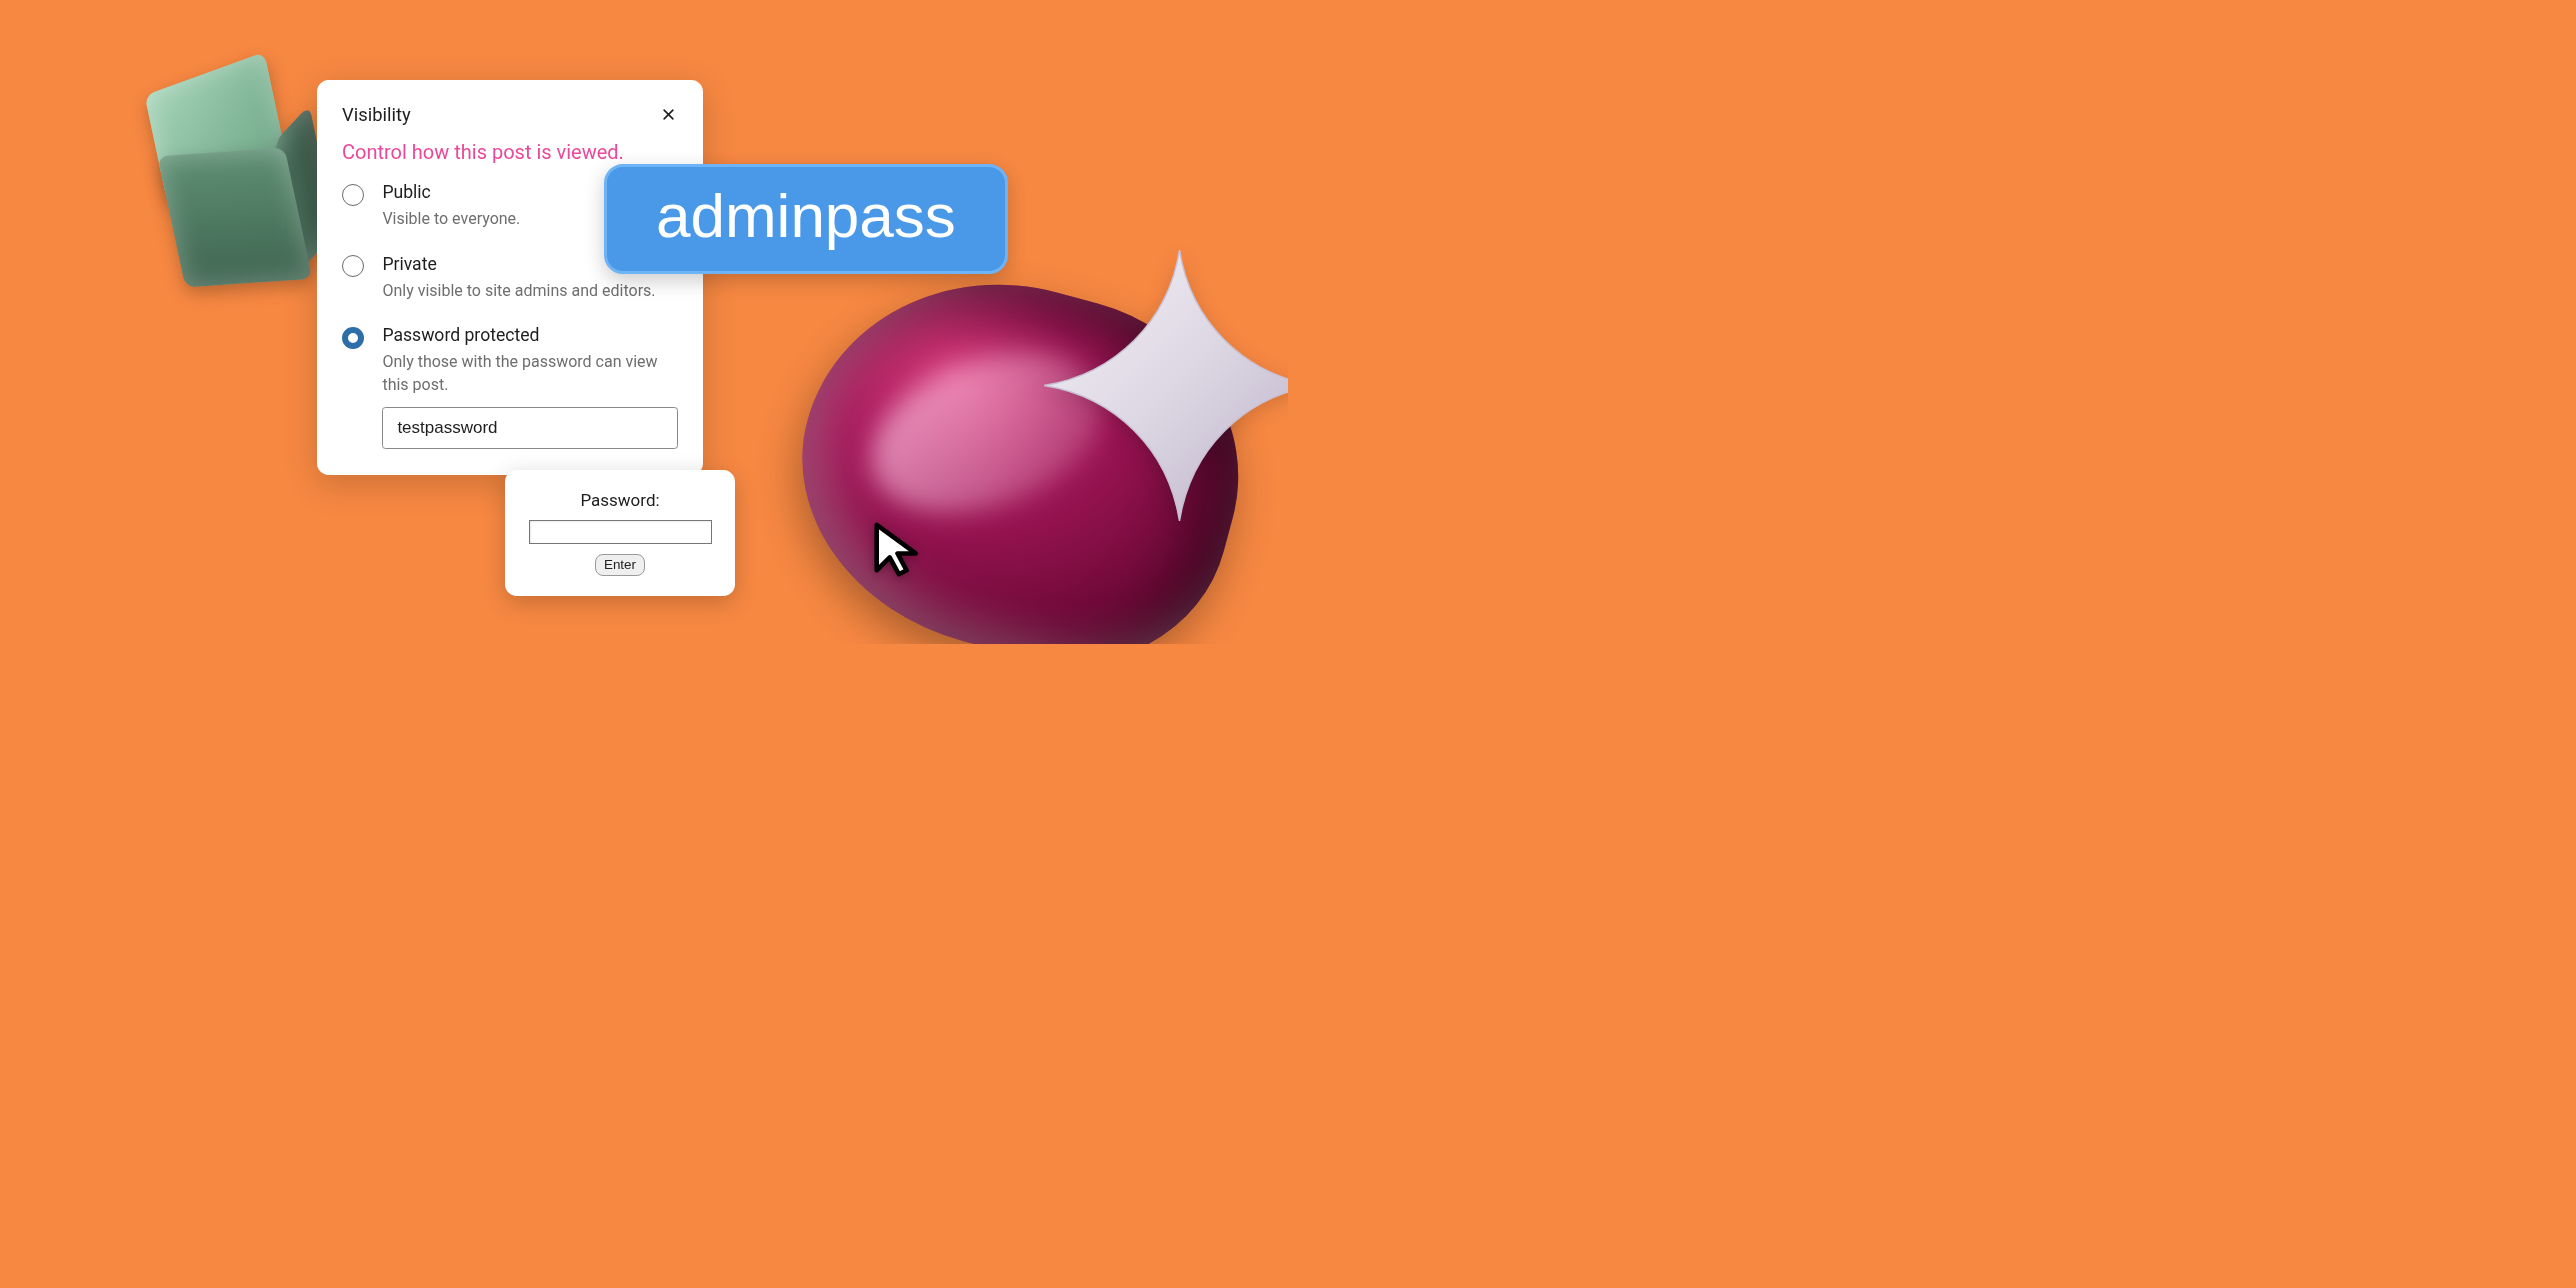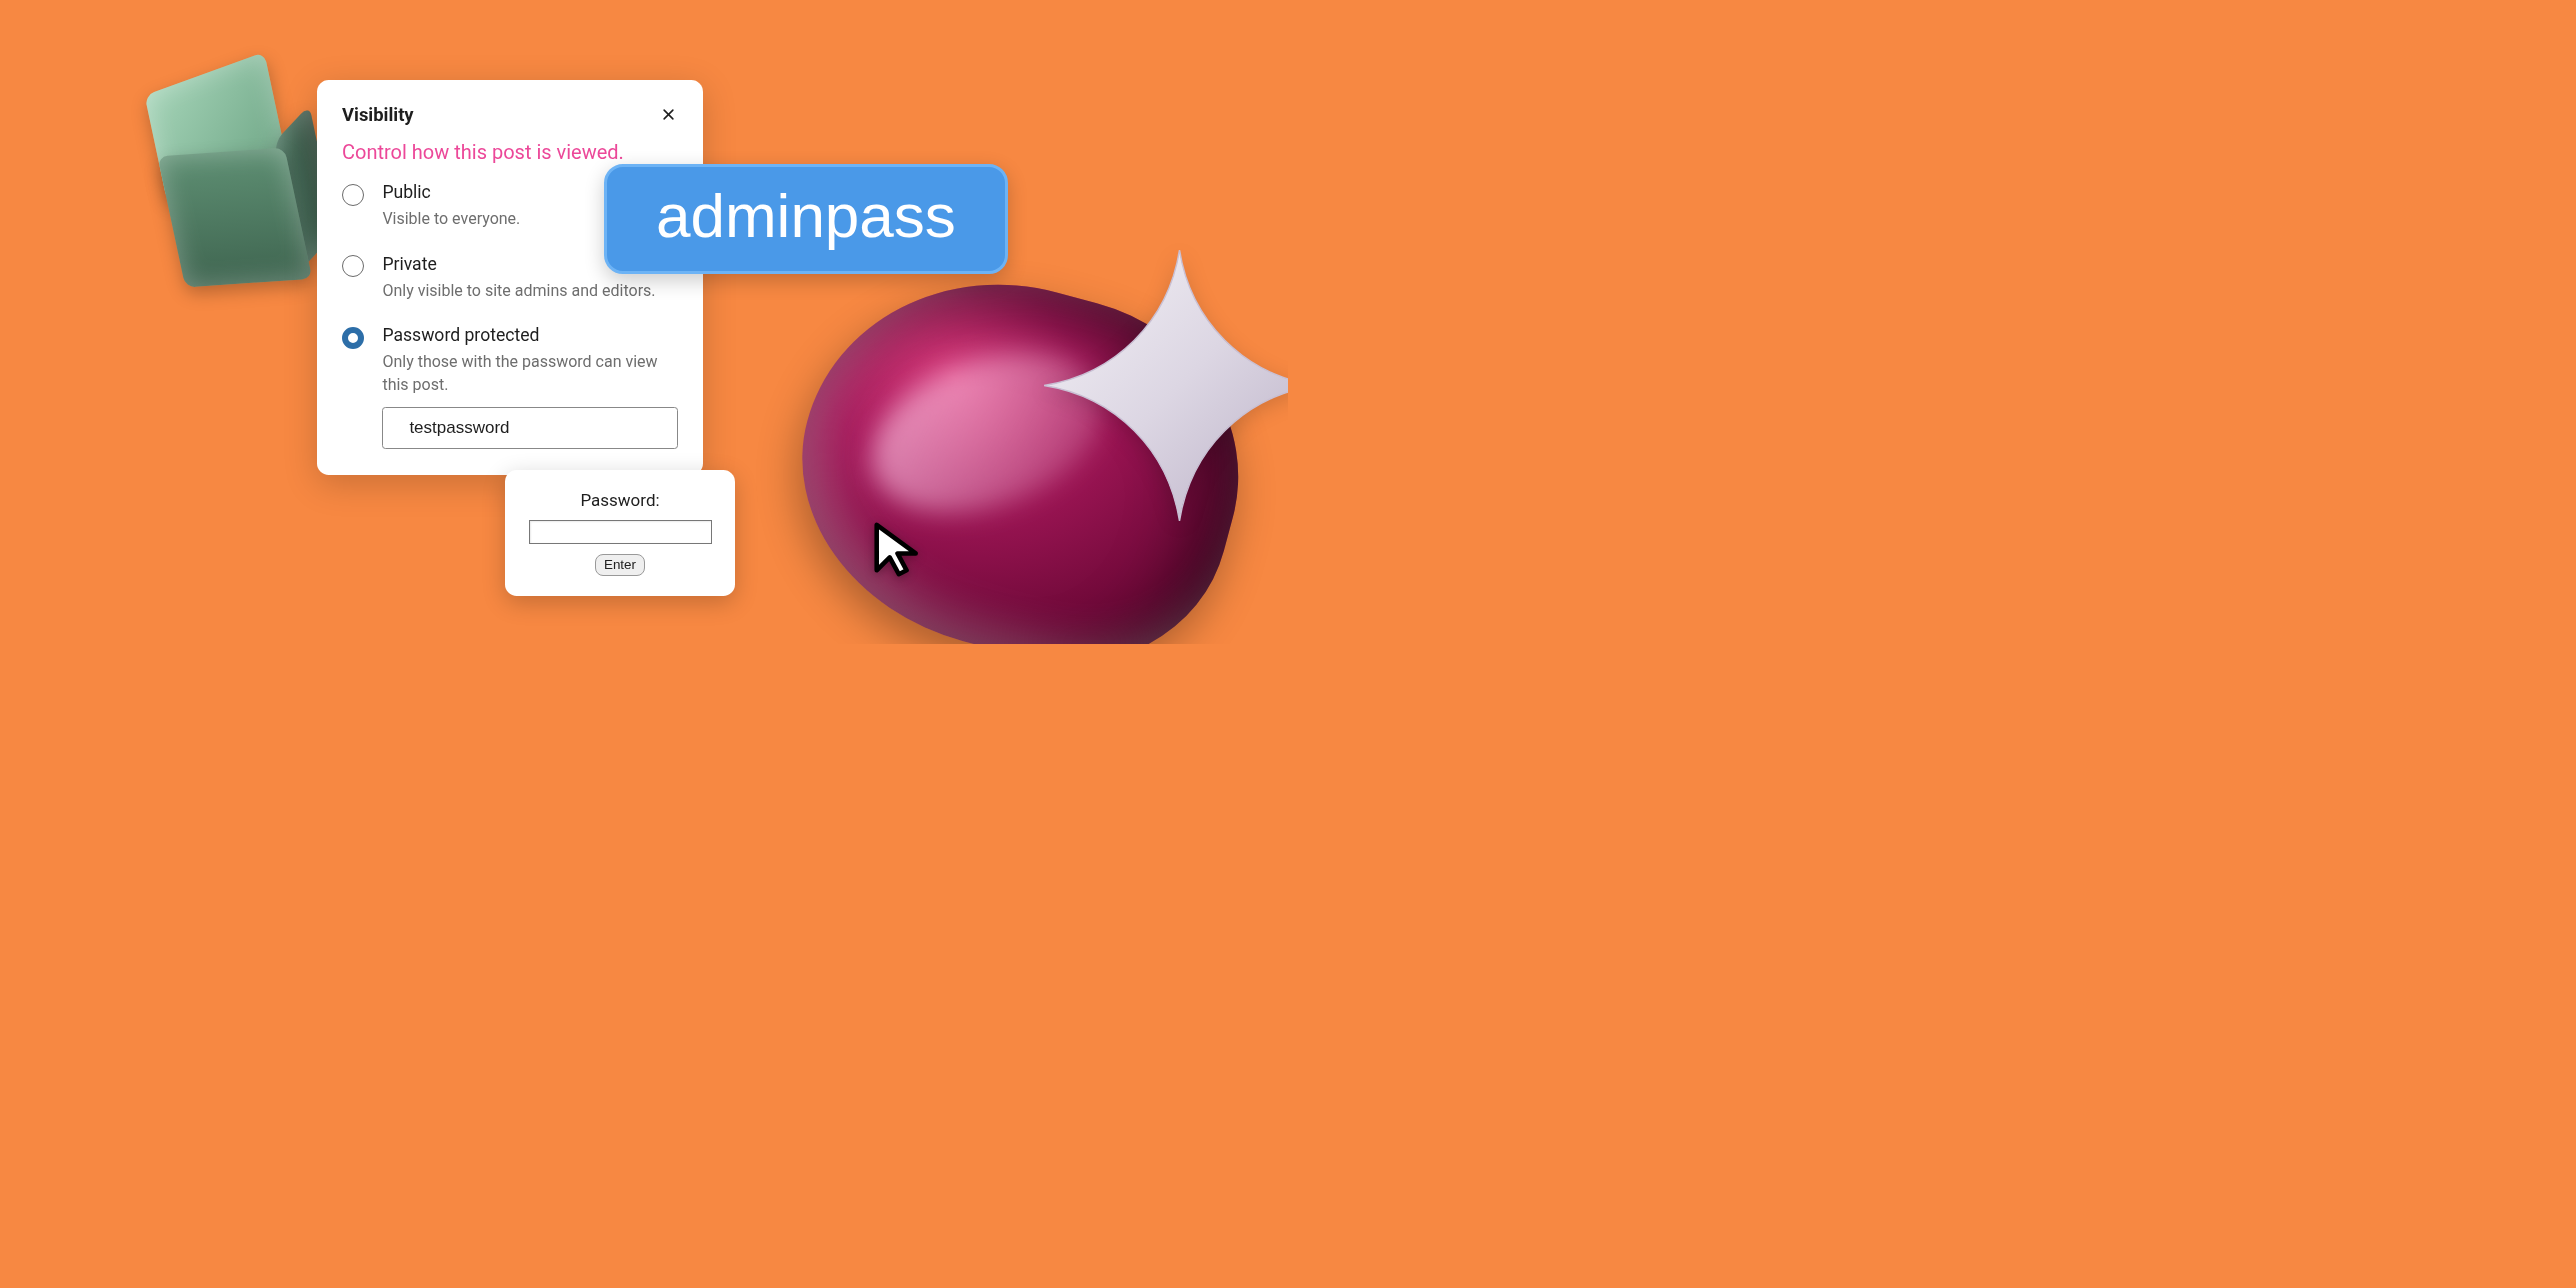--- a/index.html
+++ b/index.html
@@ -80,21 +80,21 @@
       border-radius: 11.7px;
       box-shadow: 0 8.4px 34px rgba(0,0,0,0.18);
       padding: 23.5px 25px 25px;
     }
     .panel-header {
       display: flex;
       justify-content: space-between;
       align-items: center;
       margin-bottom: 15px;
     }
-    .panel-title { font-size: 18.4px; font-weight: 700; color: #1e1e1e; }
+    .panel-title { font-size: 18.4px; font-weight: 400; color: #1e1e1e; }
     .close-btn {
       width: 20px; height: 20px;
       display: flex; align-items: center; justify-content: center;
       cursor: pointer;
       color: #1e1e1e;
     }
     .close-btn svg { width: 15px; height: 15px; }
     .panel-subtitle { font-size: 20px; color: #ec4899; margin-bottom: 18.4px; }
 
     .radio-option {
@@ -117,21 +117,21 @@
       border-color: #2d6ea8;
       border-width: 6.7px;
     }
     .option-content { flex: 1; }
     .option-label { font-size: 17.6px; color: #1e1e1e; margin-bottom: 5px; }
     .option-desc { font-size: 16px; color: #6e6e6e; line-height: 1.45; }
 
     .password-input {
       width: 100%;
       margin-top: 10px;
-      padding: 10px 26px;
+      padding: 10px 14px;
       font-size: 17px;
       border: 0.8px solid #888;
       border-radius: 3.4px;
       color: #1e1e1e;
       outline: none;
     }
 
     
     .adminpass-bubble {
       position: absolute;

